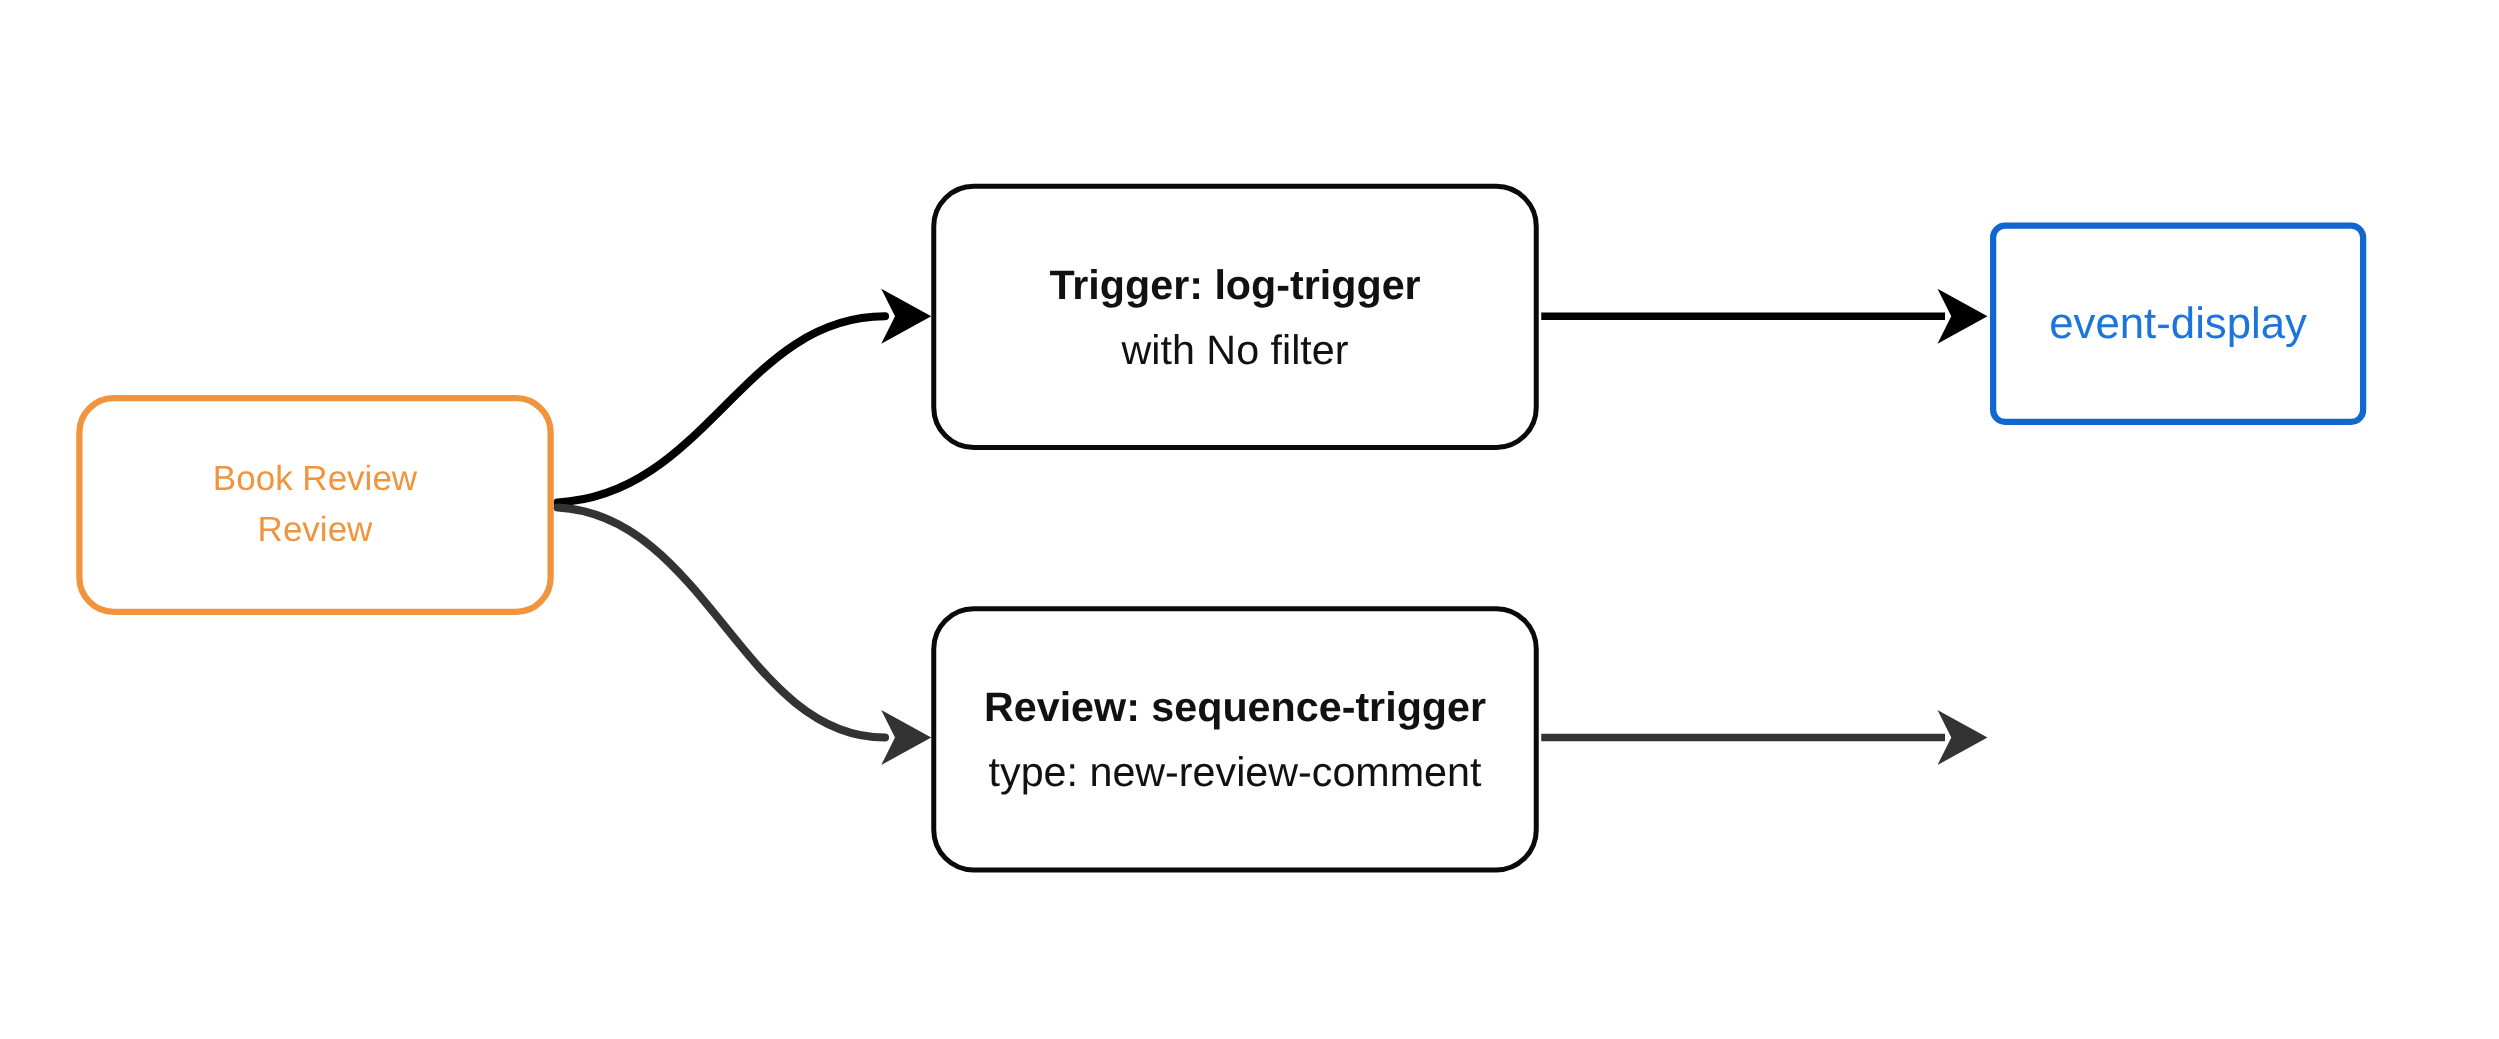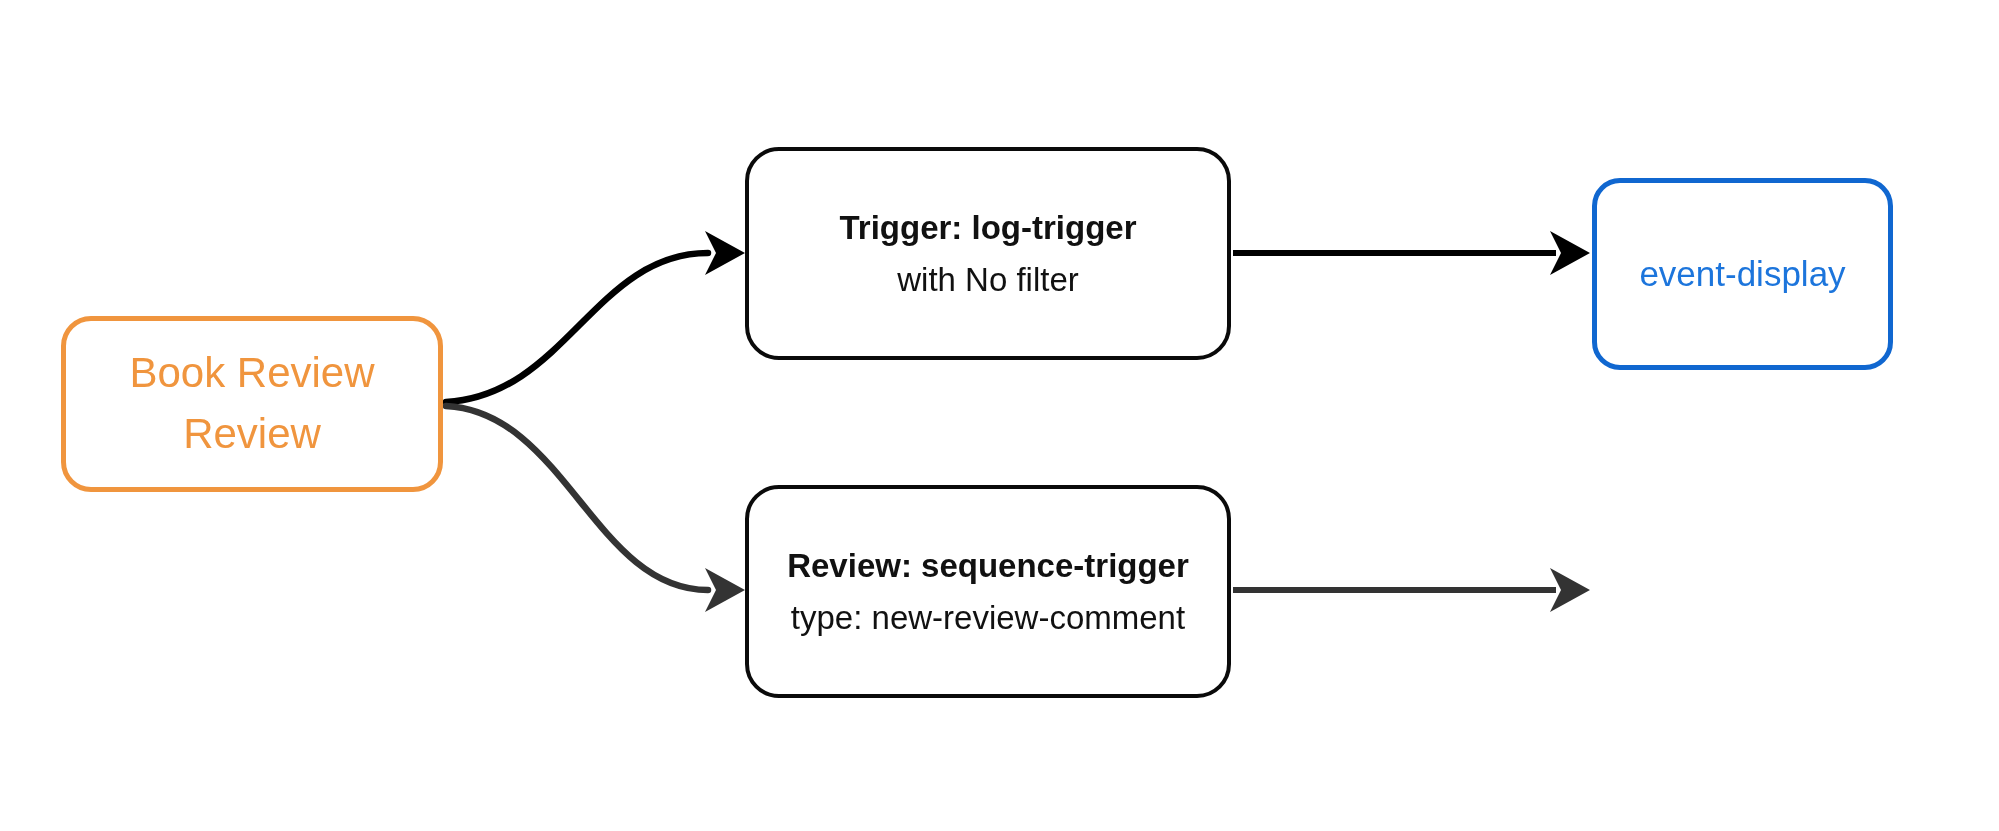--- a/index.html
+++ b/index.html
@@ -34,21 +34,21 @@
   }
   .node .line { display: block; }
 
   .node-broker {
     left: 61px;
     top: 316px;
     width: 382px;
     height: 176px;
     border: 5px solid #F0953E;
     border-radius: 30px;
-    font-size: 42px;
+    font-size: 28px;
     line-height: 1.45;
     color: #F0953E;
   }
   .node-trigger {
     left: 745px;
     width: 486px;
     height: 213px;
     border: 4px solid #0a0a0a;
     border-radius: 34px;
     font-size: 33px;
@@ -56,23 +56,23 @@
     color: #111111;
   }
   .node-trigger-log { top: 147px; }
   .node-trigger-sequence { top: 485px; }
   .node-trigger .title { font-weight: bold; }
   .node-trigger .subtitle { font-weight: normal; }
 
   .node-sink {
     left: 1592px;
     width: 301px;
-    height: 192px;
+    height: 162px;
     border: 5px solid #1067D0;
-    border-radius: 28px;
+    border-radius: 12px;
     font-size: 35px;
     color: #1C75DC;
   }
   .node-event-display { top: 178px; }
   .node-sequence { top: 515px; }
 </style>
 </head>
 <body>
 
 <div class="canvas">

